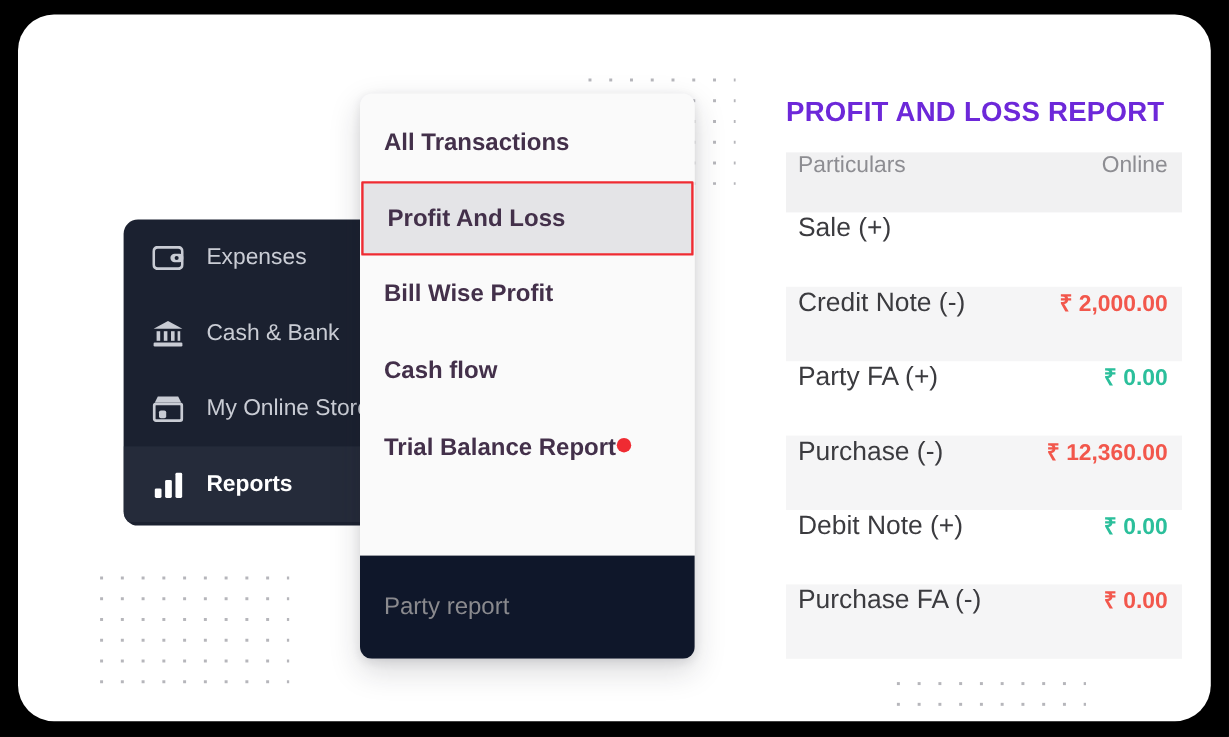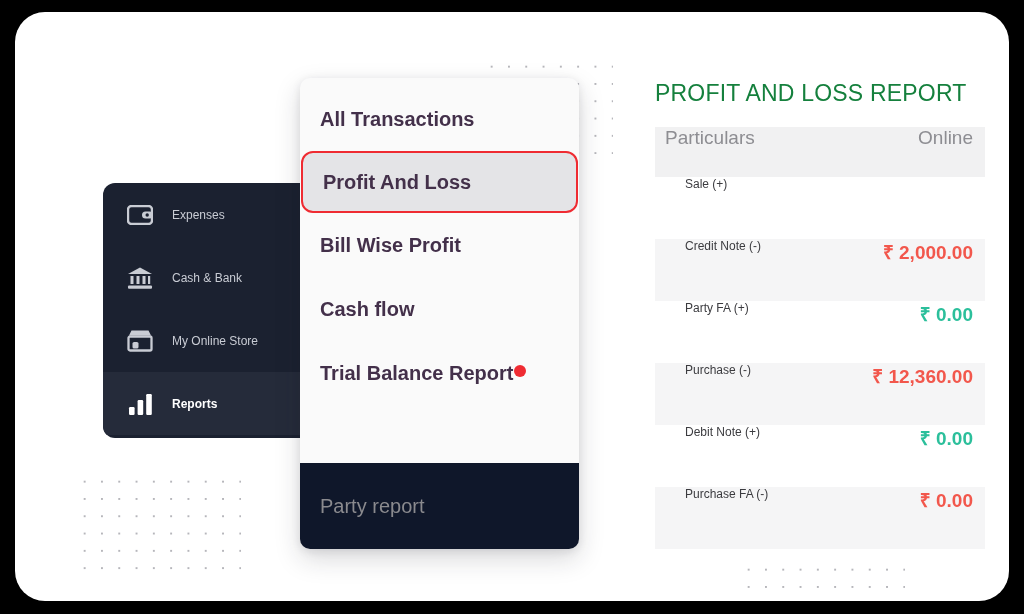--- a/index.html
+++ b/index.html
@@ -53,21 +53,21 @@
     border-radius: 12px;
     overflow: hidden;
     z-index: 5;
   }
   .side-item {
     display: flex;
     align-items: center;
     height: 63px;
     padding-left: 22px;
     color: #c9ccd4;
-    font-size: 12px;
+    font-size: 19px;
     white-space: nowrap;
   }
   .side-item.active {
     background: #252b3a;
     color: #ffffff;
     font-weight: bold;
   }
   .side-item .s-icon {
     width: 30px;
     height: 26px;
@@ -103,21 +103,21 @@
     padding-left: 20px;
     font-size: 20px;
     font-weight: bold;
     color: #43304a;
     position: relative;
   }
   .menu-item.selected {
     margin: 0 1px;
     background: #e4e4e7;
     border: 2px solid #ef2b32;
-    border-radius: 12px;
+    border-radius: 1px;
     height: 62px;
   }
   .badge-dot {
     display: inline-block;
     width: 12px;
     height: 12px;
     border-radius: 50%;
     background: #ef2b32;
     vertical-align: top;
     margin-left: 1px;
@@ -135,22 +135,22 @@
 
   
   .report {
     position: absolute;
     left: 640px;
     top: 68px;
     width: 330px;
   }
   .report-title {
     font-size: 23px;
-    font-weight: normal;
-    color: #15803d;
+    font-weight: bold;
+    color: #6d28d9;
     letter-spacing: 0.2px;
     margin-bottom: 20px;
     white-space: nowrap;
   }
   .table { width: 330px; }
   .trow {
     display: flex;
     align-items: flex-start;
     justify-content: space-between;
     height: 62px;
@@ -159,23 +159,22 @@
   .trow.head {
     background: #f1f1f2;
     height: 50px;
   }
   .trow.alt { background: #f5f5f6; }
   .th {
     font-size: 19px;
     color: #8d8d92;
   }
   .td-name {
-    font-size: 12px;
+    font-size: 22px;
     color: #3b3b3f;
-    margin-left: 20px;
   }
   .td-amt {
     font-size: 19px;
     font-weight: bold;
     white-space: nowrap;
   }
   .pos { color: #2bbf9b; }
   .neg { color: #f2574c; }
 </style>
 </head>

